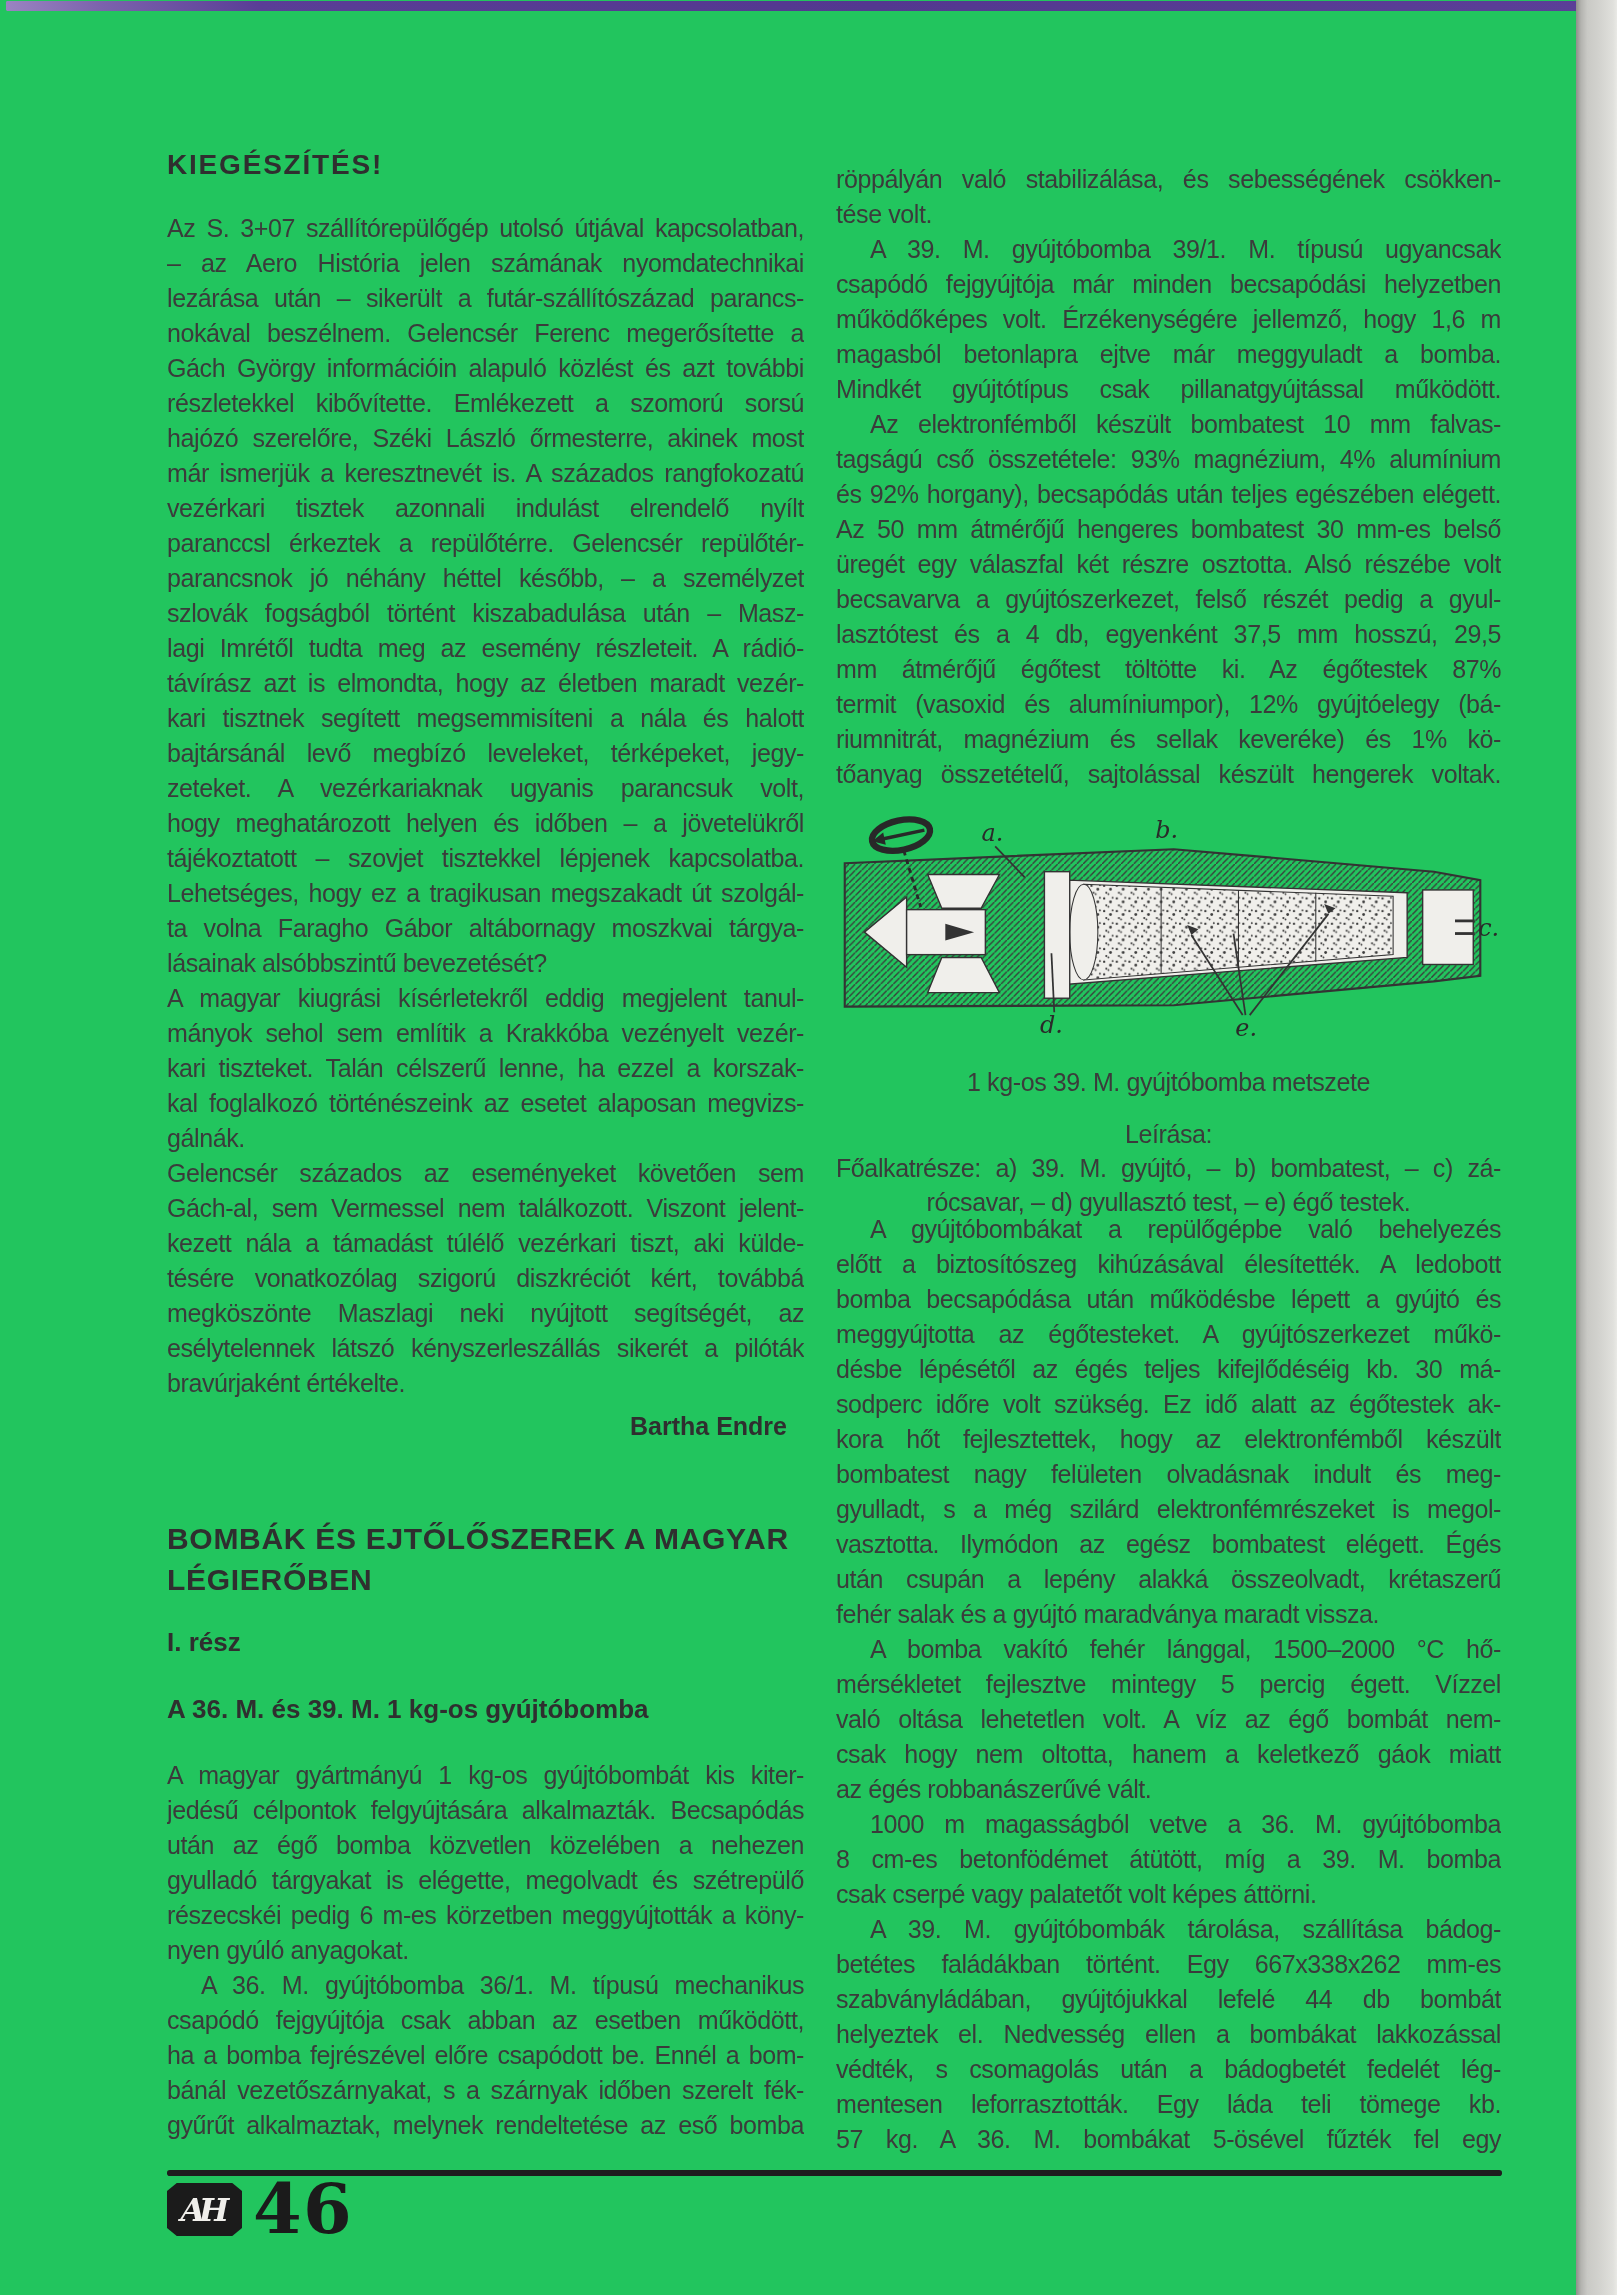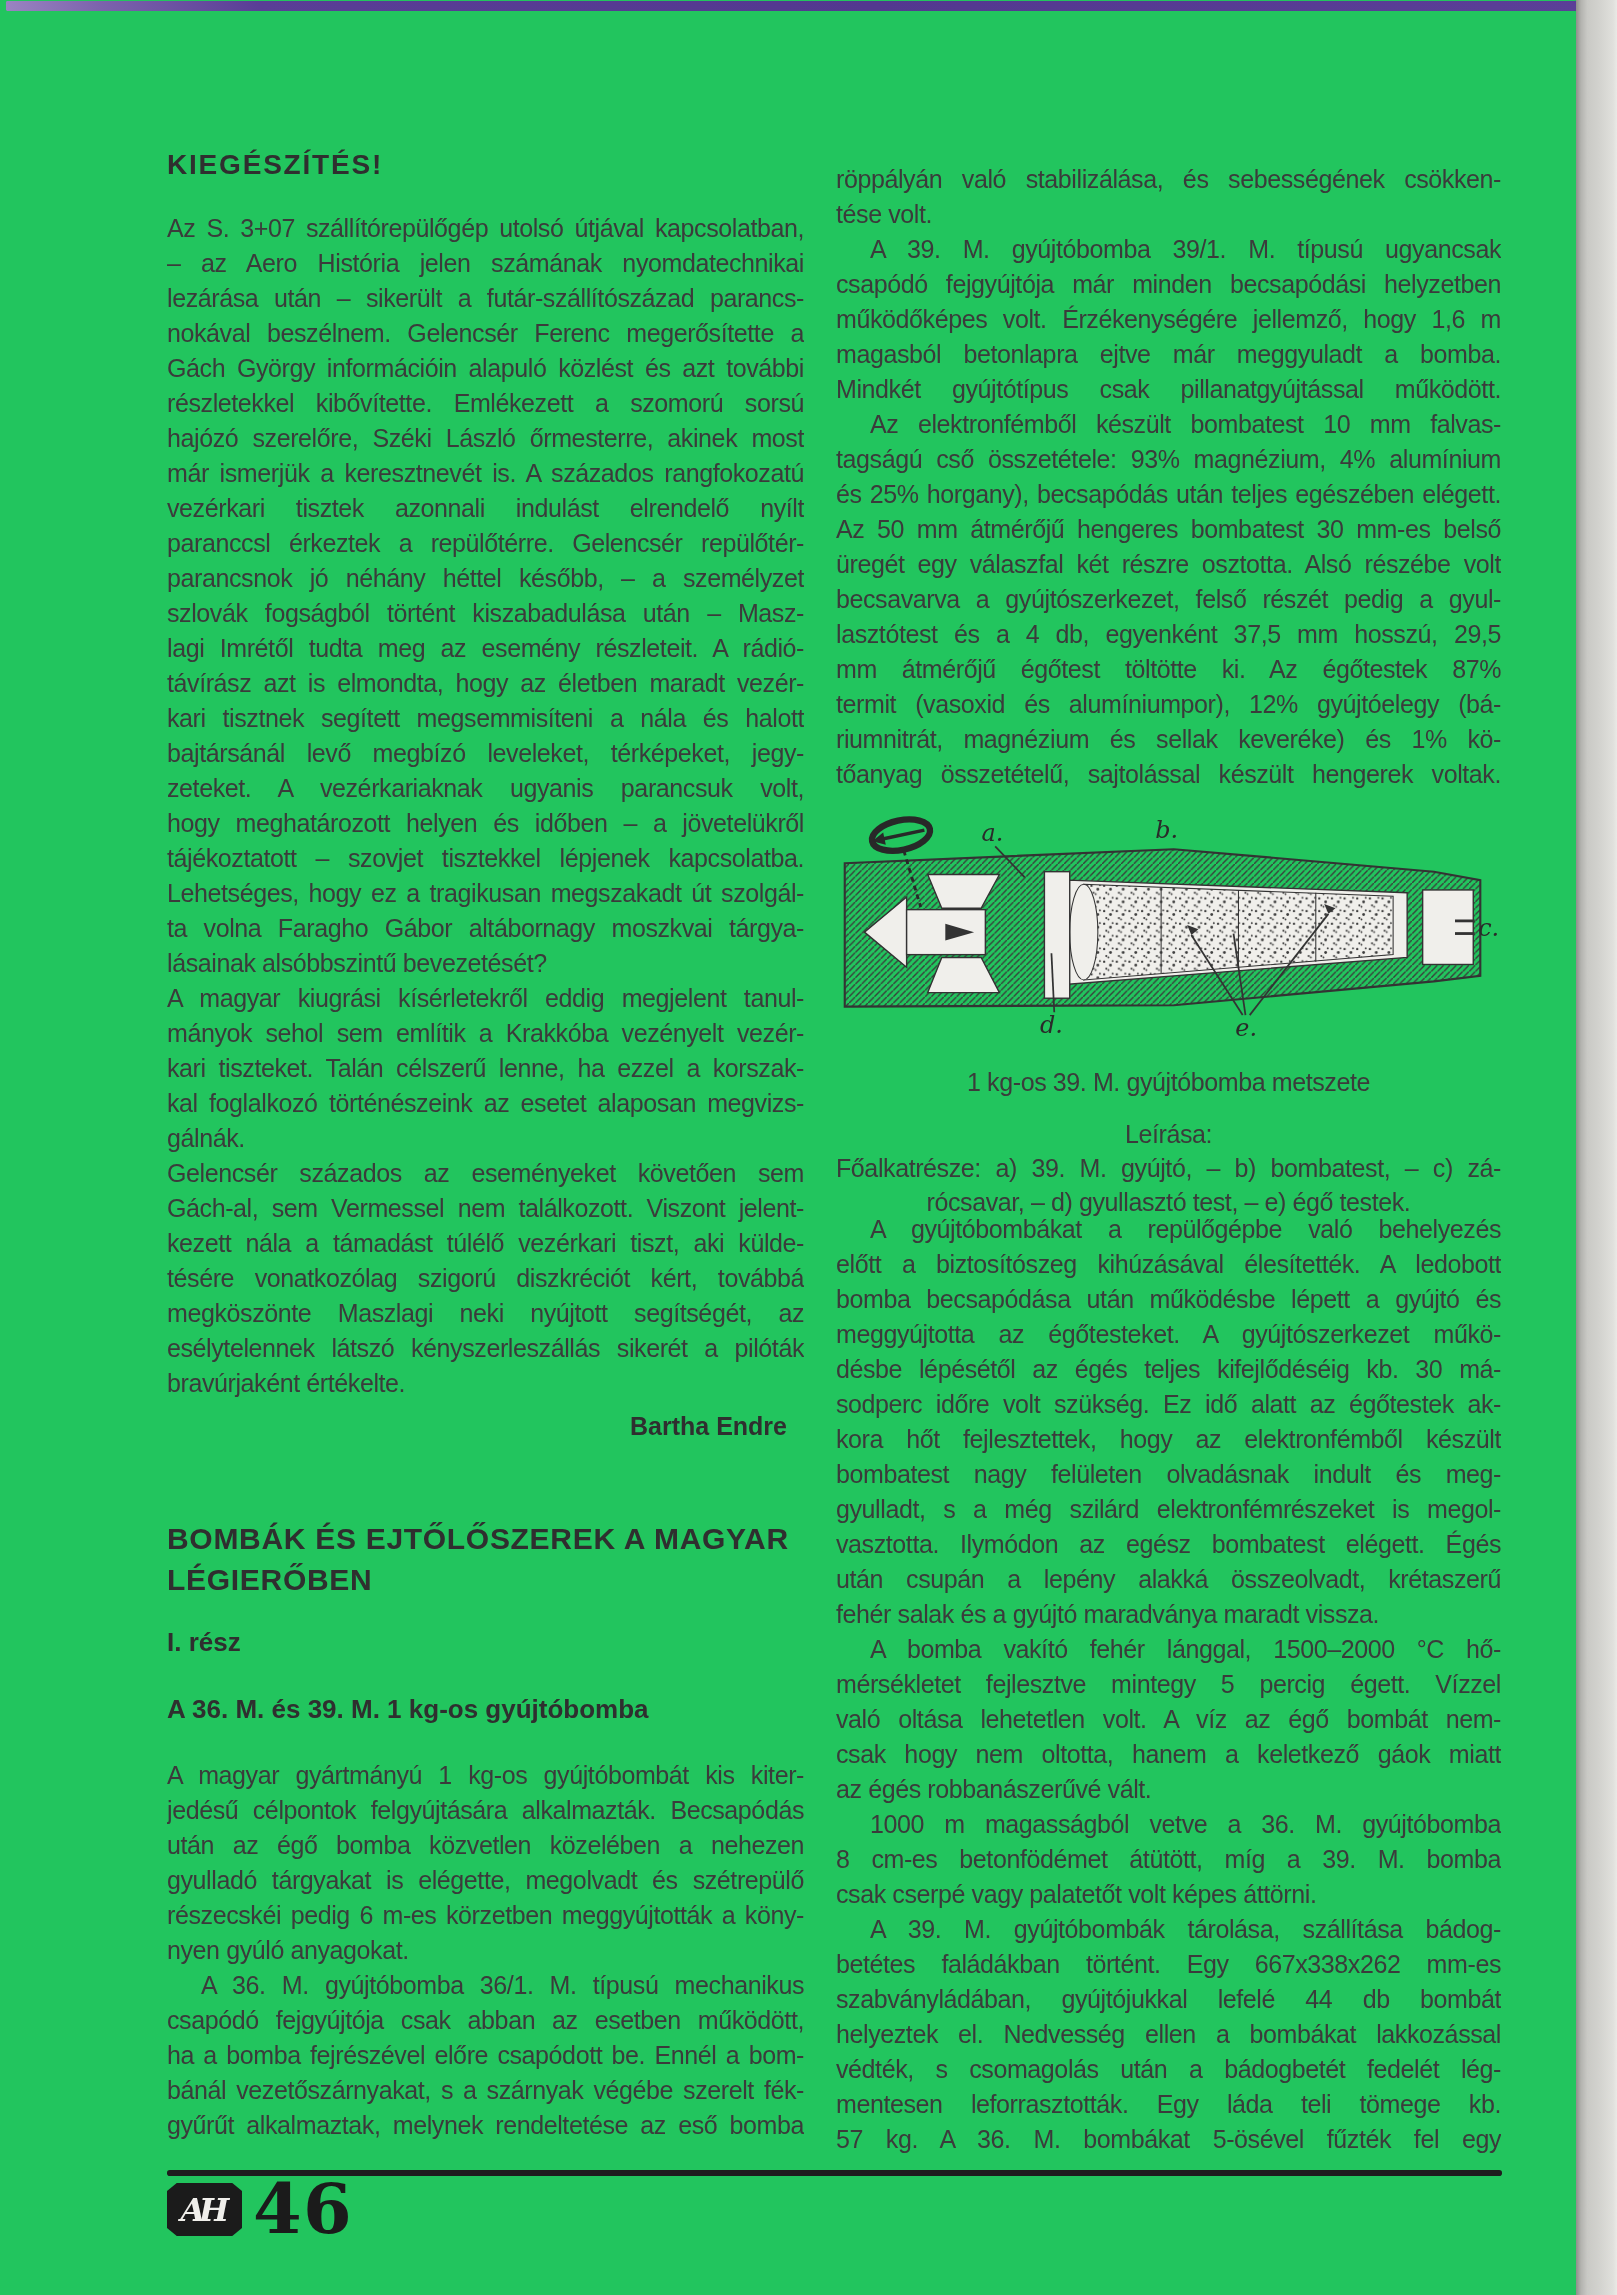--- a/index.html
+++ b/index.html
@@ -118,37 +118,37 @@
     <div class="abs" style="top:1758px">
         <div class="tline">A magyar gyártmányú 1 kg-os gyújtóbombát kis kiter-</div>
         <div class="tline">jedésű célpontok felgyújtására alkalmazták. Becsapódás</div>
         <div class="tline">után az égő bomba közvetlen közelében a nehezen</div>
         <div class="tline">gyulladó tárgyakat is elégette, megolvadt és szétrepülő</div>
         <div class="tline">részecskéi pedig 6 m-es körzetben meggyújtották a köny-</div>
         <div class="tline last">nyen gyúló anyagokat.</div>
         <div class="tline ind">A 36. M. gyújtóbomba 36/1. M. típusú mechanikus</div>
         <div class="tline">csapódó fejgyújtója csak abban az esetben működött,</div>
         <div class="tline">ha a bomba fejrészével előre csapódott be. Ennél a bom-</div>
-        <div class="tline">bánál vezetőszárnyakat, s a szárnyak végébe szerelt fék-</div>
+        <div class="tline">bánál vezetőszárnyakat, s a szárnyak időben szerelt fék-</div>
         <div class="tline">gyűrűt alkalmaztak, melynek rendeltetése az eső bomba</div>
       </div>
   </div>
 
   <div class="col colR">
     <div class="abs" style="top:162px">
         <div class="tline">röppályán való stabilizálása, és sebességének csökken-</div>
         <div class="tline last">tése volt.</div>
         <div class="tline ind">A 39. M. gyújtóbomba 39/1. M. típusú ugyancsak</div>
         <div class="tline">csapódó fejgyújtója már minden becsapódási helyzetben</div>
         <div class="tline">működőképes volt. Érzékenységére jellemző, hogy 1,6 m</div>
         <div class="tline">magasból betonlapra ejtve már meggyuladt a bomba.</div>
         <div class="tline">Mindkét gyújtótípus csak pillanatgyújtással működött.</div>
         <div class="tline ind">Az elektronfémből készült bombatest 10 mm falvas-</div>
         <div class="tline">tagságú cső összetétele: 93% magnézium, 4% alumínium</div>
-        <div class="tline">és 25% horgany), becsapódás után teljes egészében elégett.</div>
+        <div class="tline">és 92% horgany), becsapódás után teljes egészében elégett.</div>
         <div class="tline">Az 50 mm átmérőjű hengeres bombatest 30 mm-es belső</div>
         <div class="tline">üregét egy válaszfal két részre osztotta. Alsó részébe volt</div>
         <div class="tline">becsavarva a gyújtószerkezet, felső részét pedig a gyul-</div>
         <div class="tline">lasztótest és a 4 db, egyenként 37,5 mm hosszú, 29,5</div>
         <div class="tline">mm átmérőjű égőtest töltötte ki. Az égőtestek 87%</div>
         <div class="tline">termit (vasoxid és alumíniumpor), 12% gyújtóelegy (bá-</div>
         <div class="tline">riumnitrát, magnézium és sellak keveréke) és 1% kö-</div>
         <div class="tline">tőanyag összetételű, sajtolással készült hengerek voltak.</div>
       </div>
 

